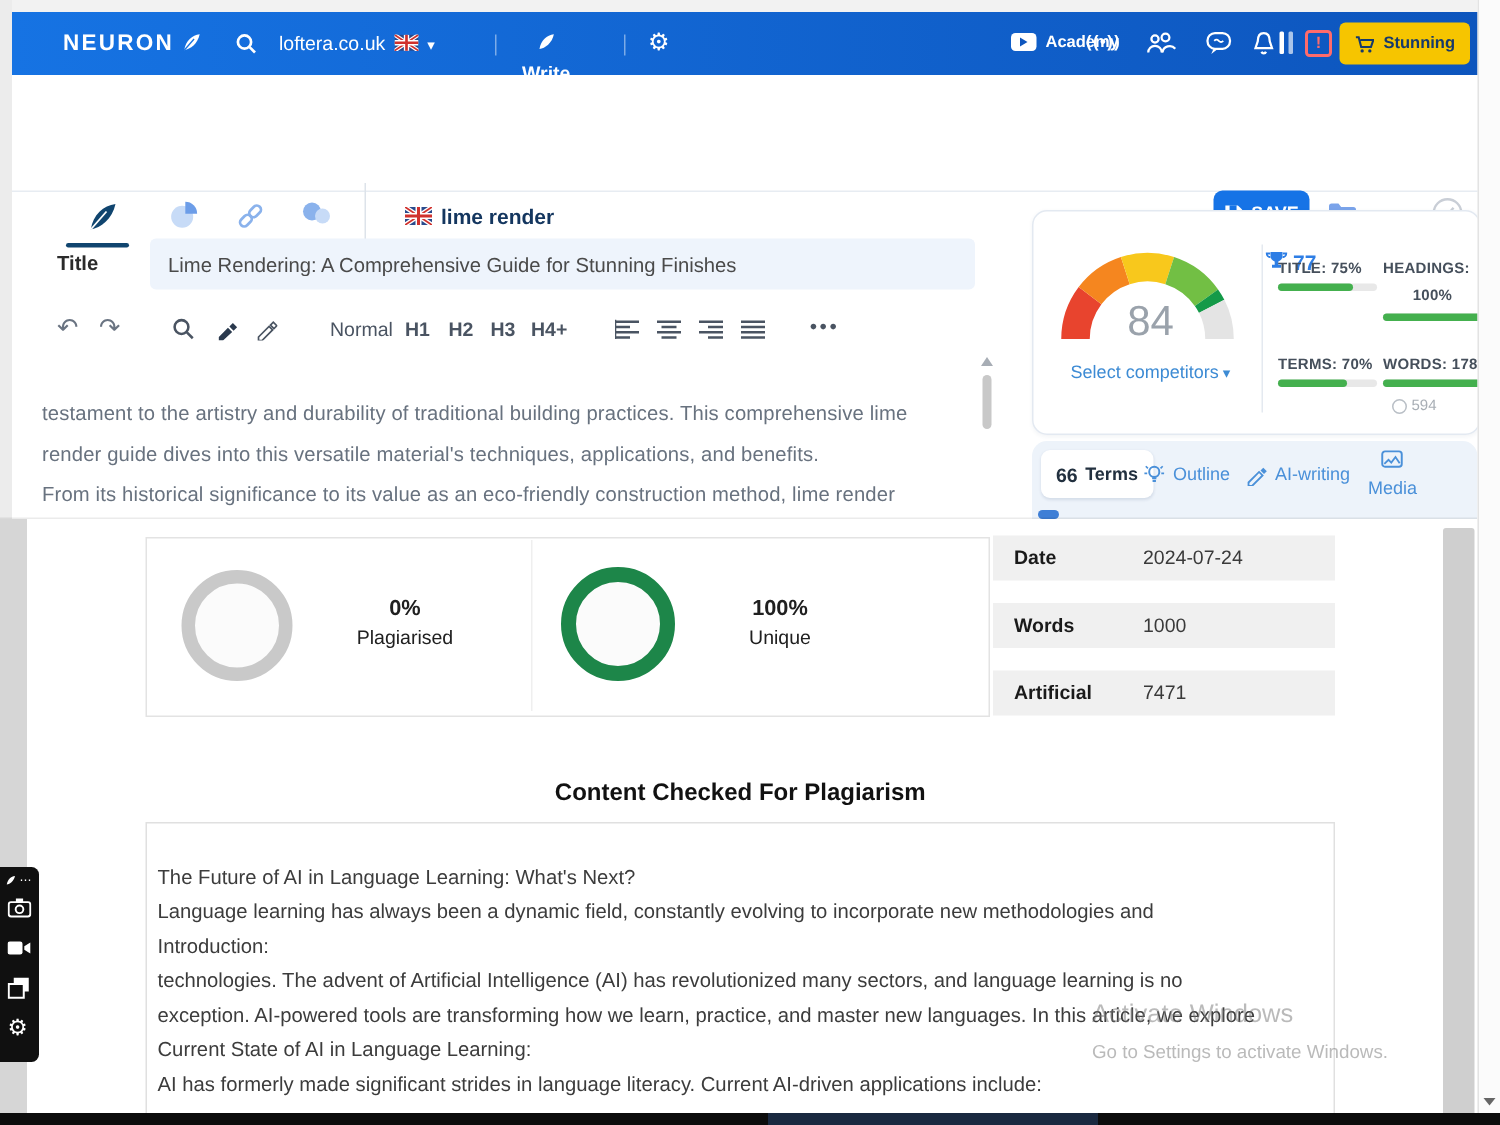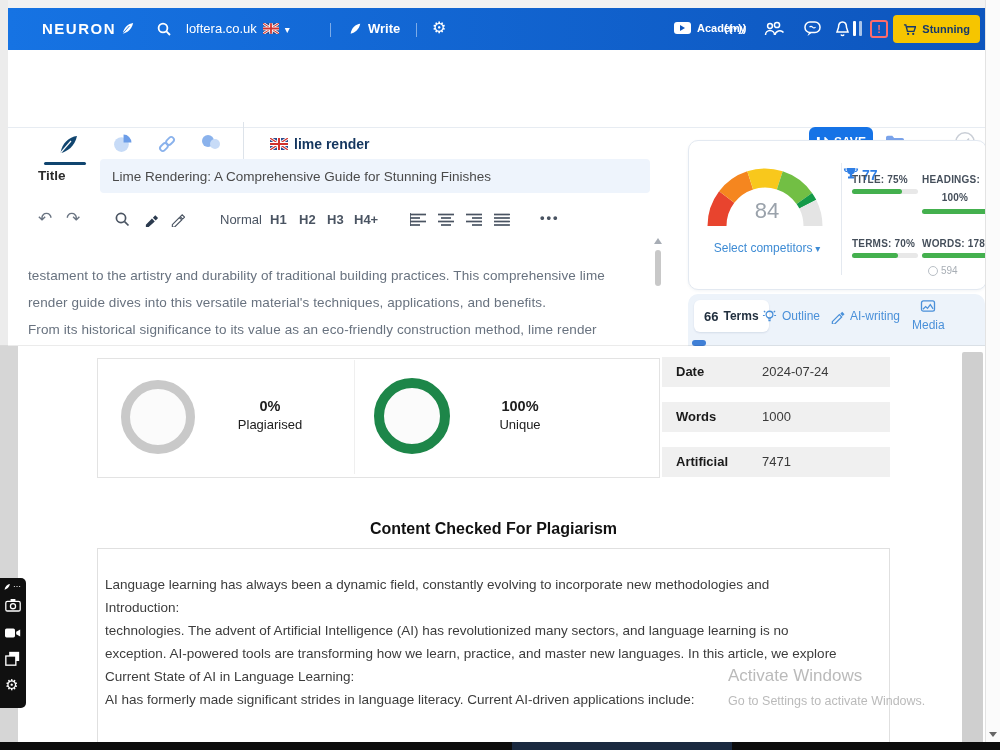--- a/index.html
+++ b/index.html
@@ -13,21 +13,21 @@
 
   
   .navbar{left:8px;top:8px;width:978px;height:42px;
           background:linear-gradient(90deg,#1673e3,#0d55bd);display:flex;align-items:center;z-index:2;}
   .nav-logo{position:absolute;left:34px;top:12px;display:flex;align-items:center;gap:4px;}
   .nav-logo-text{color:#fff;font-size:15px;font-weight:bold;letter-spacing:1.5px;}
   .nav-search{position:absolute;left:148px;top:13px;}
   .nav-domain{position:absolute;left:178px;top:13px;display:flex;align-items:center;gap:6px;color:#fff;font-size:13px;}
   .caret::after{content:"▾";font-size:10px;color:inherit;}
   .nav-divider{position:absolute;top:15px;width:1px;height:14px;background:rgba(255,255,255,.45);}
-  .nav-write{position:absolute;left:340px;top:13px;display:flex;align-items:center;gap:6px;color:#fff;font-size:13px;font-weight:bold;}
+  .nav-write{position:absolute;left:340px;top:13px;display:flex;align-items:center;gap:6px;color:#fff;font-size:13px;font-weight:bold;flex-direction:column;}
   .nav-gear{position:absolute;left:424px;top:10px;color:#fff;font-size:16px;}
   .nav-academy{position:absolute;left:642px;top:14px;display:flex;align-items:center;gap:6px;color:#fff;font-size:11px;font-weight:bold;margin-left:24px;}
   .yt{width:17px;height:12px;background:#fff;border-radius:3px;position:relative;}
   .yt::after{content:"";position:absolute;left:6px;top:3px;border-left:5px solid #0d55bd;border-top:3px solid transparent;border-bottom:3px solid transparent;}
   .broadcast{position:absolute;left:716px;top:14px;color:#fff;font-size:11px;font-weight:bold;letter-spacing:1px;}
   .broadcast::before{content:"((•))";}
   .nav-icon{position:absolute;top:12px;}
   .pause-bars{position:absolute;left:845px;top:13px;display:flex;gap:3px;}
   .pause-bars span{display:block;width:3px;height:15px;background:#fff;border-radius:1px;}
   .pause-bars span:last-child{opacity:.65;}
@@ -62,21 +62,21 @@
   .paragraph{left:28px;top:262px;width:615px;z-index:1;}
   .paragraph div{font-size:13.5px;line-height:27px;color:#68727f;letter-spacing:.1px;white-space:nowrap;}
   .ed-scroll-up{left:654px;top:238px;width:0;height:0;border-left:4px solid transparent;border-right:4px solid transparent;
                 border-bottom:6px solid #a7adb5;z-index:2;}
   .ed-scroll-thumb{left:655px;top:250px;width:6px;height:36px;background:#c8c8c8;border-radius:3px;z-index:2;}
 
   
   .panel-card{left:688px;top:140px;width:297px;height:148px;background:#fff;border:1px solid #e3e9f1;border-radius:10px;
               box-shadow:0 1px 3px rgba(30,60,110,.06);z-index:2;}
   .gauge{left:700px;top:158px;z-index:3;}
-  .gauge-score{left:742px;top:198px;width:50px;text-align:center;font-size:22px;color:#9aa2ab;z-index:3;}
+  .gauge-score{left:742px;top:198px;width:50px;text-align:center;font-size:28px;color:#9aa2ab;z-index:3;}
   .trophy{left:843px;top:166px;z-index:3;}
   .trophy-score{left:862px;top:167px;font-size:14px;font-weight:bold;color:#2e7ee5;z-index:3;}
   .select-comp{left:697px;top:241px;width:140px;text-align:center;font-size:12px;color:#3d8bd4;cursor:pointer;z-index:3;}
   .select-comp::after{content:" ▾";font-size:10px;}
   .panel-vdiv{left:841px;top:163px;width:1px;height:112px;background:#e4e9f0;z-index:3;}
   .stat-label{position:absolute;font-size:10px;font-weight:bold;color:#454f5b;letter-spacing:.2px;z-index:3;white-space:nowrap;}
   .stat-bar{position:absolute;width:66px;height:5px;background:#e8e8e8;border-radius:3px;z-index:3;}
   .stat-bar i{display:block;height:5px;background:#44b04e;border-radius:3px;}
   .words-extra{left:928px;top:265px;display:flex;align-items:center;gap:3px;font-size:10px;color:#a8aeb5;z-index:3;}
   .coin{width:10px;height:10px;border-radius:50%;border:1.5px solid #b9bfc6;box-sizing:border-box;}
@@ -439,20 +439,21 @@
     <span class="meta-value">1000</span>
   </div>
   <div class="meta-row" style="top:447px;">
     <span class="meta-label">Artificial</span>
     <span class="meta-value">7471</span>
   </div>
 
   <div class="abs ov-heading">Content Checked For Plagiarism</div>
   <div class="abs content-box"></div>
   <div class="abs content-lines">
+    <div>The Future of AI in Language Learning: What's Next?</div>
     <div>Language learning has always been a dynamic field, constantly evolving to incorporate new methodologies and</div>
     <div>Introduction:</div>
     <div>technologies. The advent of Artificial Intelligence (AI) has revolutionized many sectors, and language learning is no</div>
     <div>exception. AI-powered tools are transforming how we learn, practice, and master new languages. In this article, we explore</div>
     <div>Current State of AI in Language Learning:</div>
     <div>AI has formerly made significant strides in language literacy. Current AI-driven applications include:</div>
   </div>
 
   <div class="abs snip">
     <div class="snip-head">

